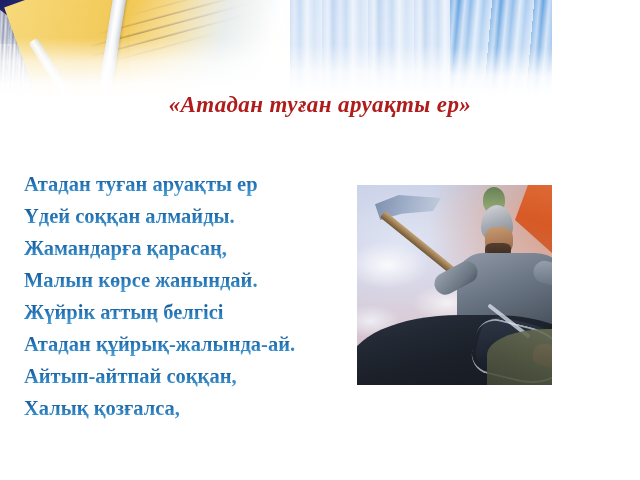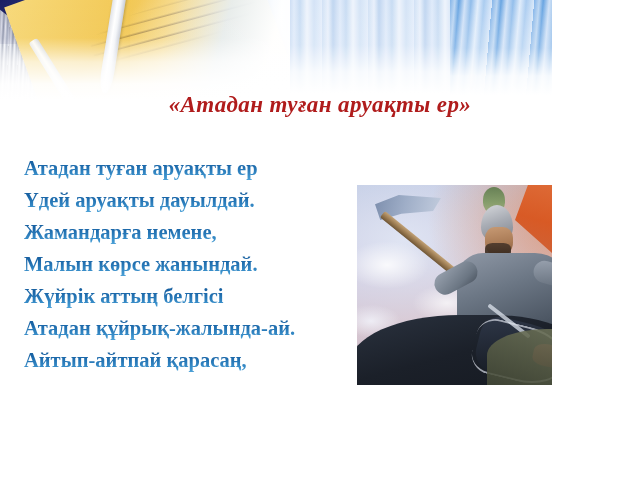--- a/index.html
+++ b/index.html
@@ -171,21 +171,21 @@
     font-style: italic;
     color: #b01c1c;
     letter-spacing: 0.4px;
     white-space: nowrap;
   }
 
   
   .poem {
     position: absolute;
     left: 24px;
-    top: 152px;
+    top: 168px;
     width: 330px;
   }
   .poem-line {
     font-family: "Liberation Serif", "DejaVu Serif", serif;
     font-size: 20.5px;
     font-weight: bold;
     line-height: 32px;
     height: 32px;
     white-space: nowrap;
     background: linear-gradient(to bottom, #11548f 0%, #1a66a8 40%, #3e95cf 78%, #63b0e0 100%);
@@ -355,26 +355,27 @@
       <div class="photo-pen"></div>
       <div class="photo-fade-right"></div>
       <div class="photo-fade-bottom"></div>
     </div>
   </div>
 
   <div class="title">«Атадан туған аруақты ер»</div>
 
   <div class="poem">
     <div class="poem-line">Атадан туған аруақты ер</div>
-    <div class="poem-line">Үдей аруақты дауылдай.</div>
-    <div class="poem-line">Жамандарға немене,</div>
+    <div class="poem-line">Үдей соққан алмайды.</div>
+    <div class="poem-line">Жамандарға қарасаң,</div>
     <div class="poem-line">Малын көрсе жанындай.</div>
     <div class="poem-line">Жүйрік аттың белгісі</div>
     <div class="poem-line">Атадан құйрық-жалында-ай.</div>
-    <div class="poem-line">Айтып-айтпай қарасаң,</div>
+    <div class="poem-line">Айтып-айтпай соққан,</div>
+    <div class="poem-line">Халық қозғалса,</div>
   </div>
 
   <div class="picture">
     <div class="pic-sky"></div>
     <div class="pic-clouds"></div>
     <div class="pic-hills"></div>
     <div class="pic-cape"></div>
     <div class="pic-flag"></div>
     <div class="pic-spear"></div>
     <div class="pic-plume"></div>

